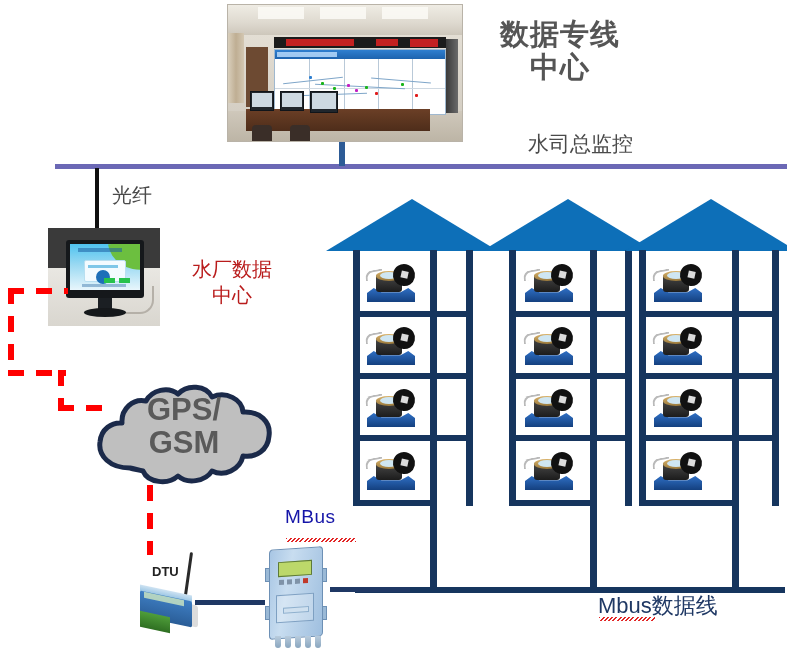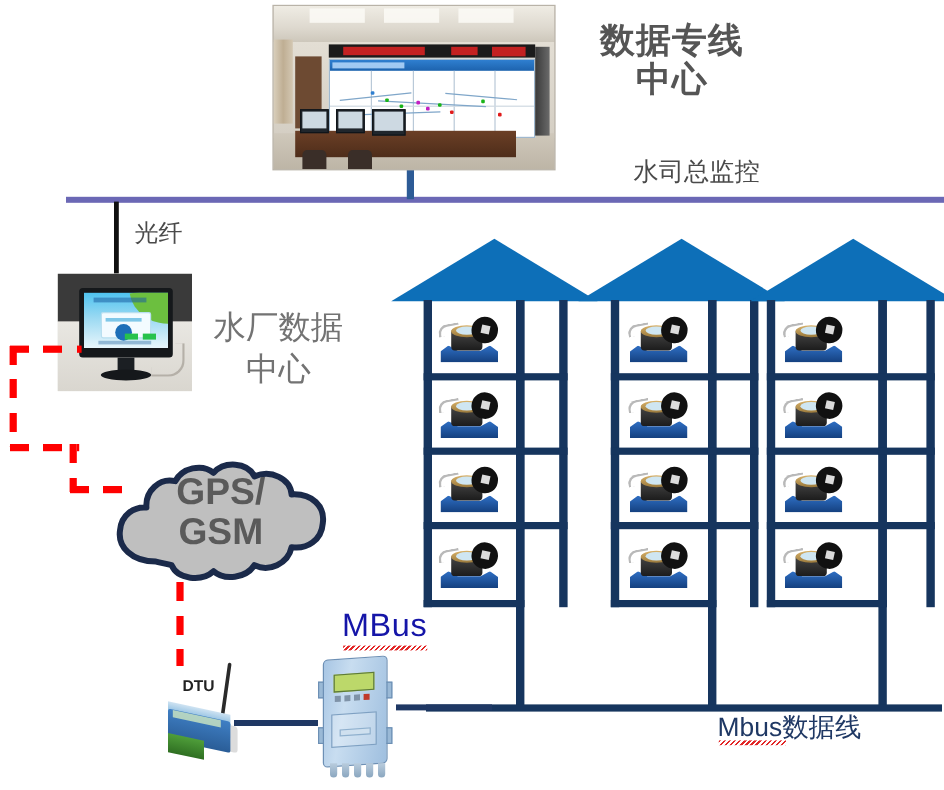--- a/index.html
+++ b/index.html
@@ -6,23 +6,23 @@
   body{width:787px;height:658px;position:relative;overflow:hidden;
        font-family:"Liberation Sans","DejaVu Sans",sans-serif;}
   .abs{position:absolute;}
 
   
   .lbl{position:absolute;white-space:pre-line;line-height:1.15;}
   #center-title{left:470px;top:18px;width:180px;text-align:center;
       font-size:29px;font-weight:bold;color:#555555;letter-spacing:1px;}
   #dedicated-line-label{left:528px;top:132px;font-size:21px;color:#4a4a4a;}
   #fiber-label{left:112px;top:184px;font-size:20px;color:#4a4a4a;}
-  #plant-dc-label{left:172px;top:256px;width:120px;font-size:27px;color:#737373;
+  #plant-dc-label{left:172px;top:256px;width:120px;font-size:20px;color:#b91c1c;
       text-align:center;line-height:1.3;font-family:Liberation Serif, serif;}
-  #mbus-label{left:285px;top:506px;font-size:27px;color:#1515a8;
+  #mbus-label{left:285px;top:506px;font-size:19px;color:#1515a8;
       font-weight:normal;letter-spacing:.5px;}
   #mbus-line-label{left:598px;top:593px;font-size:22px;color:#1f3864;}
   #dtu-label{left:152px;top:565px;font-size:13px;color:#222222;font-weight:bold;}
 
   
   .squiggle{position:absolute;height:4px;
      background-image:repeating-linear-gradient(135deg,#e01b1b 0 1.4px,transparent 1.4px 3px);
      opacity:.95;}
 
   

